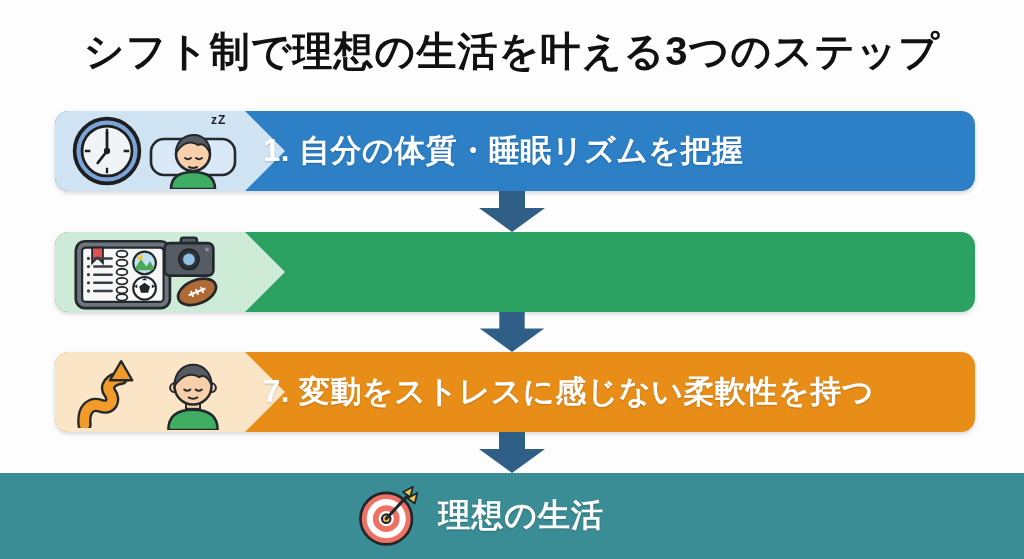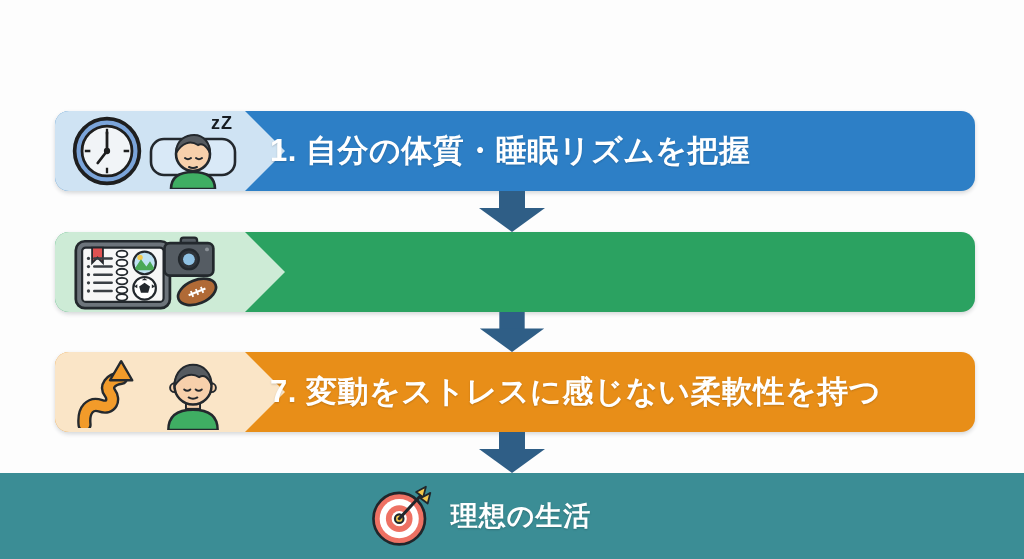--- a/index.html
+++ b/index.html
@@ -19,54 +19,55 @@
     box-shadow:0 2px 4px rgba(30,40,50,.18);
   }
   .row1{top:111px}.row2{top:232px}.row3{top:352px}
   .icon-pill{
     position:absolute;left:0;top:0;width:230px;height:80px;
     border-radius:14px 0 0 14px;
     -webkit-clip-path:polygon(0 0,190px 0,230px 50%,190px 100%,0 100%);
     clip-path:polygon(0 0,190px 0,230px 50%,190px 100%,0 100%);
   }
   .step-label{
-    position:absolute;left:215px;right:20px;top:0;height:100%;
+    position:absolute;left:208px;right:20px;top:0;height:100%;
     display:flex;align-items:center;
     font-size:31px;font-weight:700;color:#fff;letter-spacing:.5px;
     text-shadow:0 1px 2px rgba(0,0,0,.18);
     white-space:nowrap;
   }
   .pill-icon{position:absolute;}
   .zzz{
     position:absolute;left:156px;top:2px;
-    font-size:18px;font-weight:800;color:#171c21;letter-spacing:1px;
+    font-size:12px;font-weight:800;color:#171c21;letter-spacing:1px;
   }
   .connector{
     position:absolute;left:479px;width:66px;
     display:block;
   }
   .arr1{top:191px;height:41px}.arr2{top:312px;height:40px}.arr3{top:432px;height:41px}
   .goal-bar{
     position:absolute;left:0;top:473px;width:1024px;height:86px;
   }
   .goal-inner{
     position:absolute;inset:0;display:flex;align-items:center;justify-content:center;
     gap:18px;transform:translateX(-32px);
   }
   .goal-label{
-    font-size:27px;font-weight:800;color:#fff;letter-spacing:1px;
+    font-size:32px;font-weight:800;color:#fff;letter-spacing:1px;
     text-shadow:0 1px 2px rgba(0,0,0,.2);
   }
   svg{display:block;}
 </style>
 </head>
 <body>
 
 <div class="canvas" style="background-color: rgb(253, 253, 253);">
 
+  <div class="title" style="color: rgb(17, 17, 17);">シフト制で理想の生活を叶える3つのステップ</div>
 
   <div class="step-row row1" style="background-color: rgb(45, 127, 198);">
     <div class="icon-pill" style="background-color: rgb(207, 227, 243);">
       <svg class="pill-icon" style="left:15px;top:3px;" width="74" height="74" viewBox="0 0 80 80">
         <circle cx="40" cy="40" r="35" fill="#7ba4d9" stroke="#1e1e1e" stroke-width="4"></circle>
         <circle cx="40" cy="40" r="27" fill="#f1f4f7" stroke="#1e1e1e" stroke-width="3"></circle>
         <line x1="40" y1="16" x2="40" y2="22" stroke="#1e1e1e" stroke-width="2.5"></line>
         <line x1="40" y1="58" x2="40" y2="64" stroke="#1e1e1e" stroke-width="2.5"></line>
         <line x1="16" y1="40" x2="22" y2="40" stroke="#1e1e1e" stroke-width="2.5"></line>
         <line x1="58" y1="40" x2="64" y2="40" stroke="#1e1e1e" stroke-width="2.5"></line>

